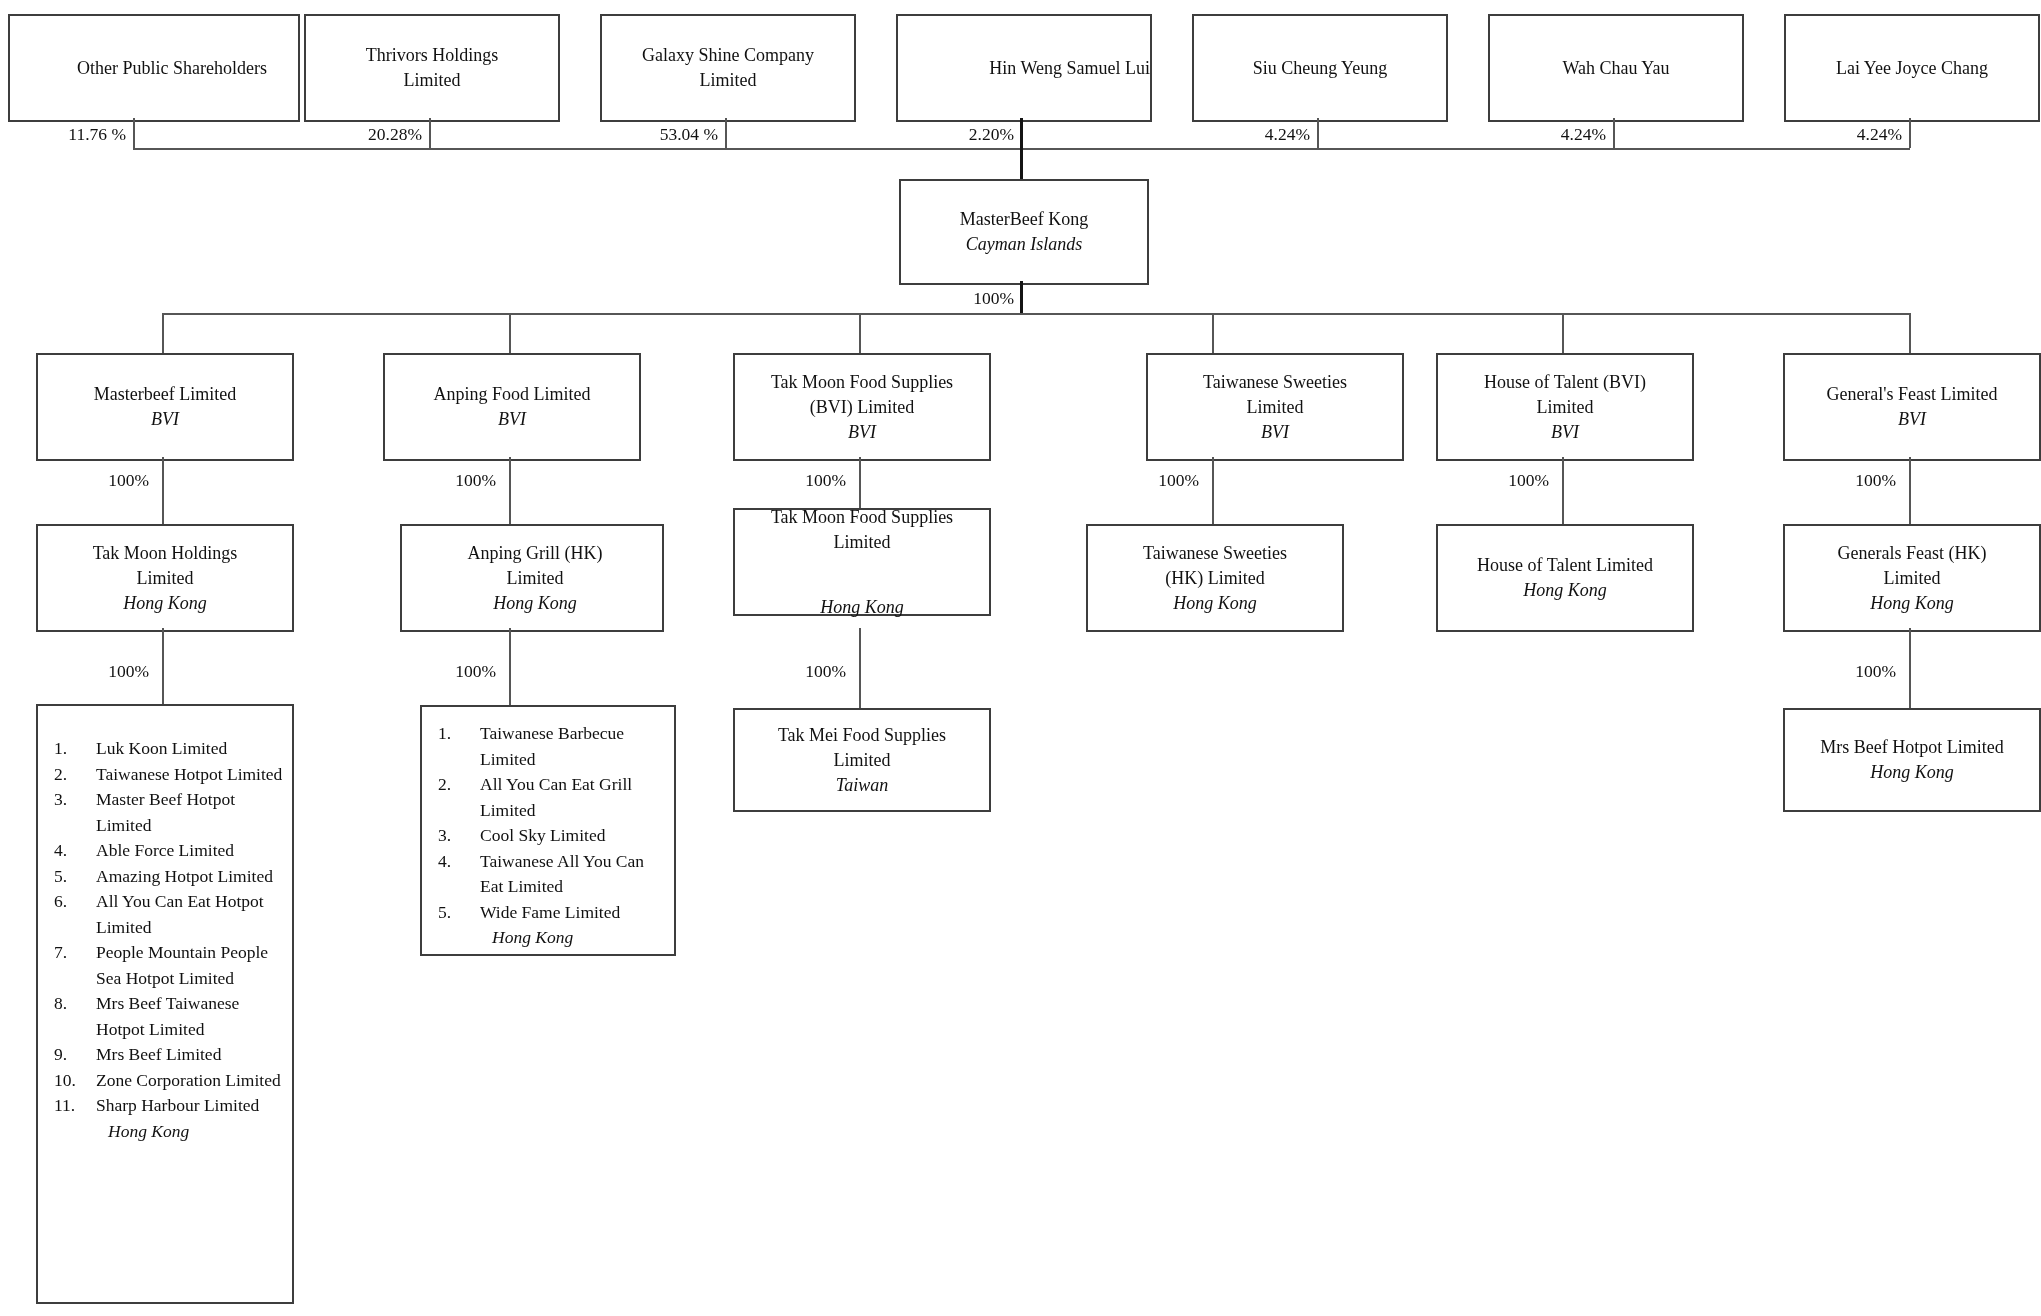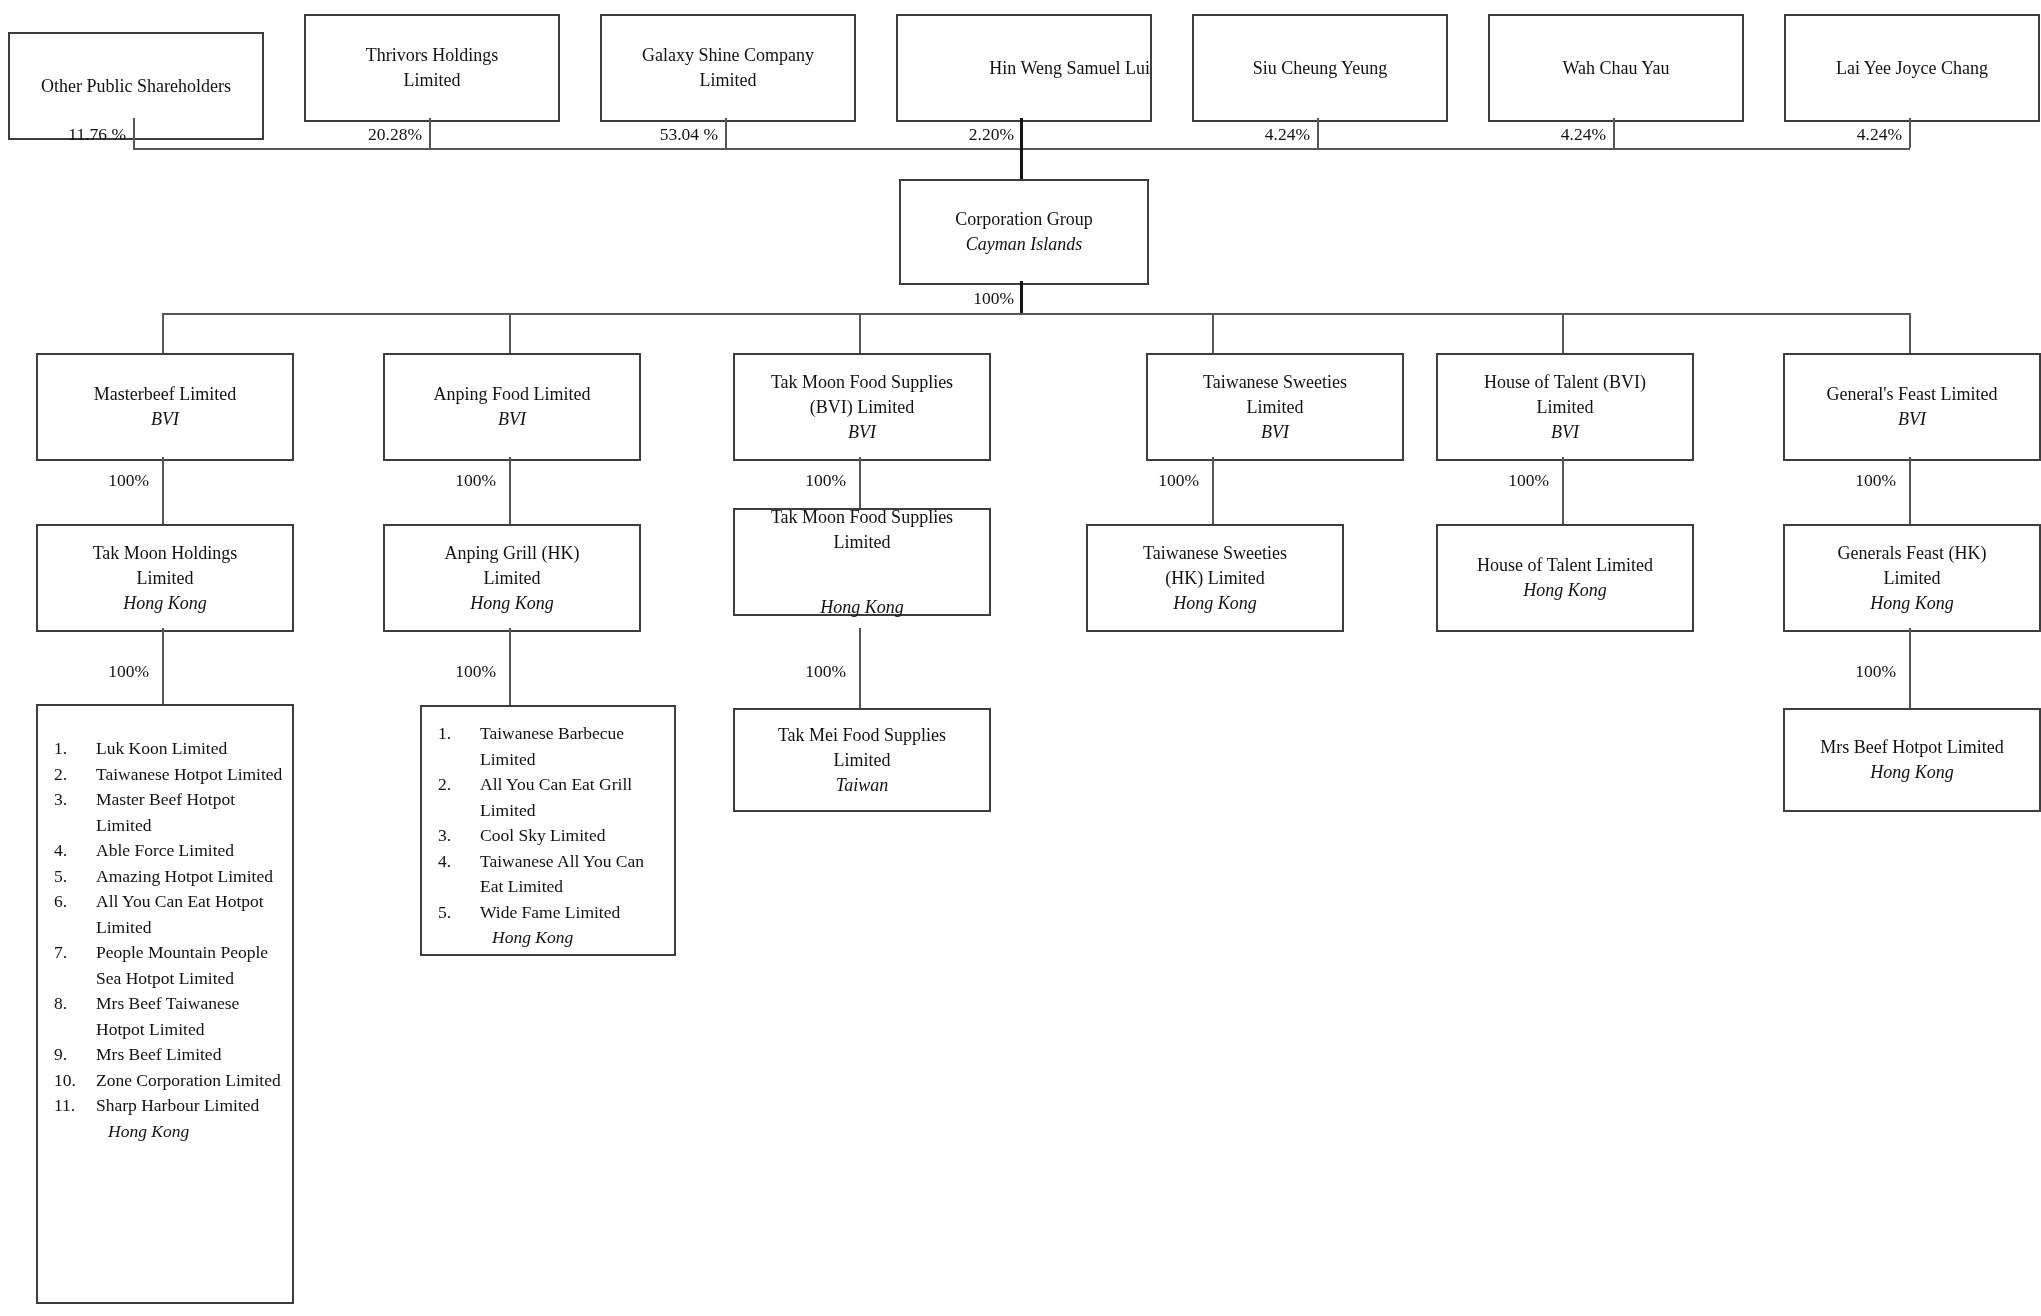--- a/index.html
+++ b/index.html
@@ -26,21 +26,21 @@
   .oplist.compact { padding-top:14px; }
   .oplist li { position:relative; padding-left:42px; font-size:17.5px; line-height:25.5px; counter-increment:op; }
   .oplist li::before { content:counter(op) "."; position:absolute; left:0; }
   .list-jur { font-style:italic; font-size:17.5px; line-height:25.5px; margin-left:70px; }
 </style>
 </head>
 <body>
 
 <div class="canvas">
 
-  <div class="box" style="left:8px;    top:32px; width:252px; height:104px;">
+  <div class="box" style="left:8px;    top:14px; width:252px; height:104px;padding-left:36px;">
       <span class="nm nm-l">Other Public Shareholders</span>
     </div>
   <div class="box" style="left:304px;  top:14px; width:252px; height:104px;">
       <span class="nm nm-s">Thrivors Holdings Limited</span>
     </div>
   <div class="box" style="left:600px;  top:14px; width:252px; height:104px;">
       <span class="nm nm-s">Galaxy Shine Company Limited</span>
     </div>
   <div class="box" style="left:896px;  top:14px; width:252px; height:104px;align-items:flex-end;">
       <span class="nm nm-l">Hin Weng Samuel Lui</span>
@@ -66,21 +66,21 @@
   <div class="v-line" style="left:133px;  top:118px; height:30px;"></div>
   <div class="v-line" style="left:429px;  top:118px; height:30px;"></div>
   <div class="v-line" style="left:725px;  top:118px; height:30px;"></div>
   <div class="v-line" style="left:1317px; top:118px; height:30px;"></div>
   <div class="v-line" style="left:1613px; top:118px; height:30px;"></div>
   <div class="v-line" style="left:1909px; top:118px; height:30px;"></div>
   <div class="h-line" style="left:133px; top:148px; width:1777px;"></div>
   <div class="v-line thick" style="left:1020px; top:118px; height:61px;"></div>
 
   <div class="box" style="left:899px; top:179px; width:246px; height:102px; border-width:2px;">
-    <span class="nm nm-l">Corporation Group</span>
+    <span class="nm nm-l">MasterBeef Kong</span>
     <span class="jur">Cayman Islands</span>
   </div>
   <div class="v-line thick" style="left:1020px; top:281px; height:32px;"></div>
   <div class="pct" style="left:894px; top:288px;">100%</div>
   <div class="h-line" style="left:163px; top:313px; width:1747px;"></div>
 
   <div class="v-line" style="left:162px;  top:313px; height:40px;"></div>
   <div class="v-line" style="left:509px;  top:313px; height:40px;"></div>
   <div class="v-line" style="left:859px;  top:313px; height:40px;"></div>
   <div class="v-line" style="left:1212px; top:313px; height:40px;"></div>
@@ -122,21 +122,21 @@
   <div class="pct" style="left:376px;  top:470px;">100%</div>
   <div class="pct" style="left:726px;  top:470px;">100%</div>
   <div class="pct" style="left:1079px; top:470px;">100%</div>
   <div class="pct" style="left:1429px; top:470px;">100%</div>
   <div class="pct" style="left:1776px; top:470px;">100%</div>
 
   <div class="box" style="left:36px;   top:524px; width:254px; height:104px;">
       <span class="nm nm-s">Tak Moon Holdings Limited</span>
       <span class="jur">Hong Kong</span>
     </div>
-  <div class="box" style="left:383px;  top:524px; width:254px; height:104px;">
+  <div class="box" style="left:400px;  top:524px; width:254px; height:104px;padding-left:6px;">
       <span class="nm nm-s">Anping Grill (HK) Limited</span>
       <span class="jur">Hong Kong</span>
     </div>
   <div class="box" style="left:733px;  top:508px; width:254px; height:104px;gap:40px;">
       <span class="nm nm-m">Tak Moon Food Supplies Limited</span>
       <span class="jur">Hong Kong</span>
     </div>
   <div class="box" style="left:1086px; top:524px; width:254px; height:104px;">
       <span class="nm nm-m">Taiwanese Sweeties (HK) Limited</span>
       <span class="jur">Hong Kong</span>

